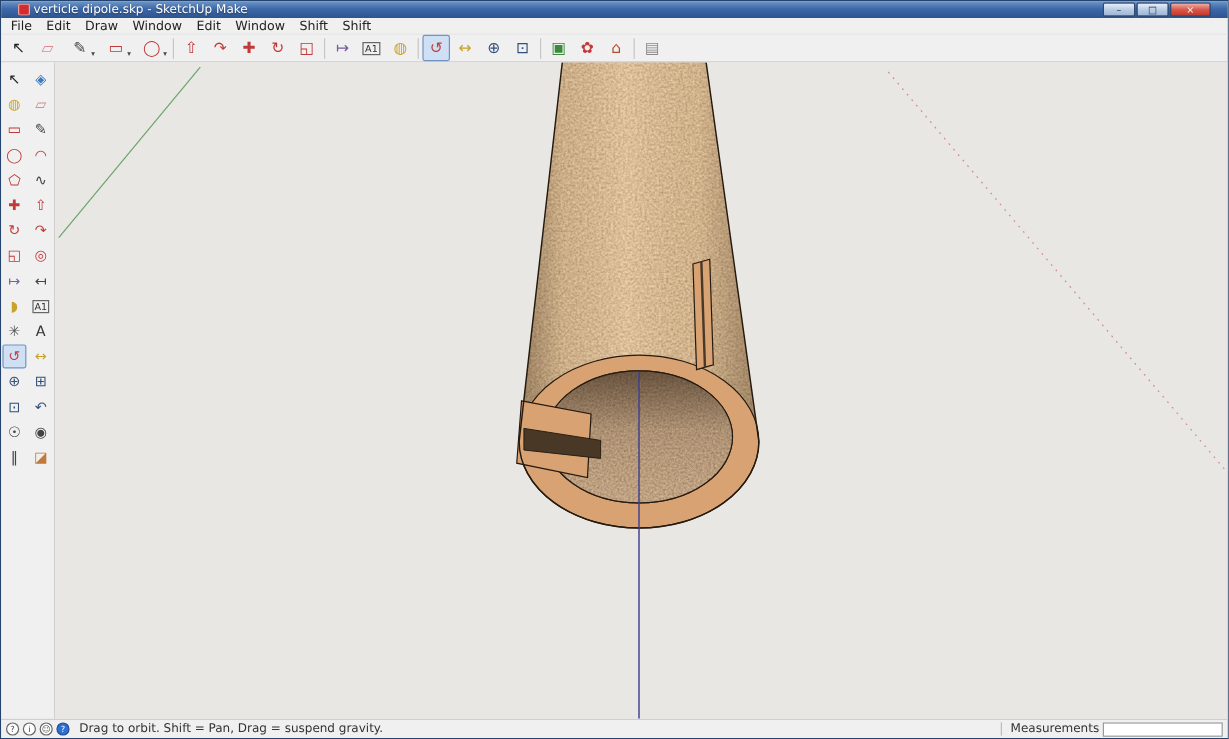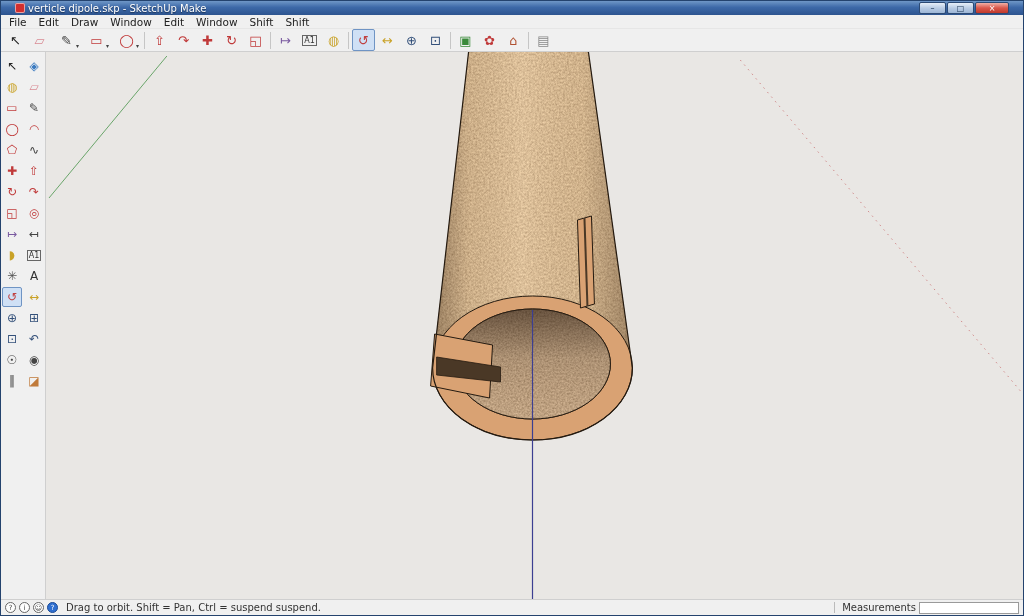--- a/index.html
+++ b/index.html
@@ -425,19 +425,19 @@
     <div class="sicons">
 
         <span class="sicon">?</span>
 
         <span class="sicon">i</span>
 
         <span class="sicon">☺</span>
 
         <span class="sicon blue">?</span>
       </div>
-    <span class="hint">Drag to orbit. Shift = Pan, Ctrl = suspend suspend.</span>
+    <span class="hint">Drag to orbit. Shift = Pan, Drag = suspend gravity.</span>
     <span class="sdivider"></span>
     <span class="mlabel">Measurements</span>
     <input class="minput" value="" style="">
   </div>
 
 </div>
 
 </body></html>

